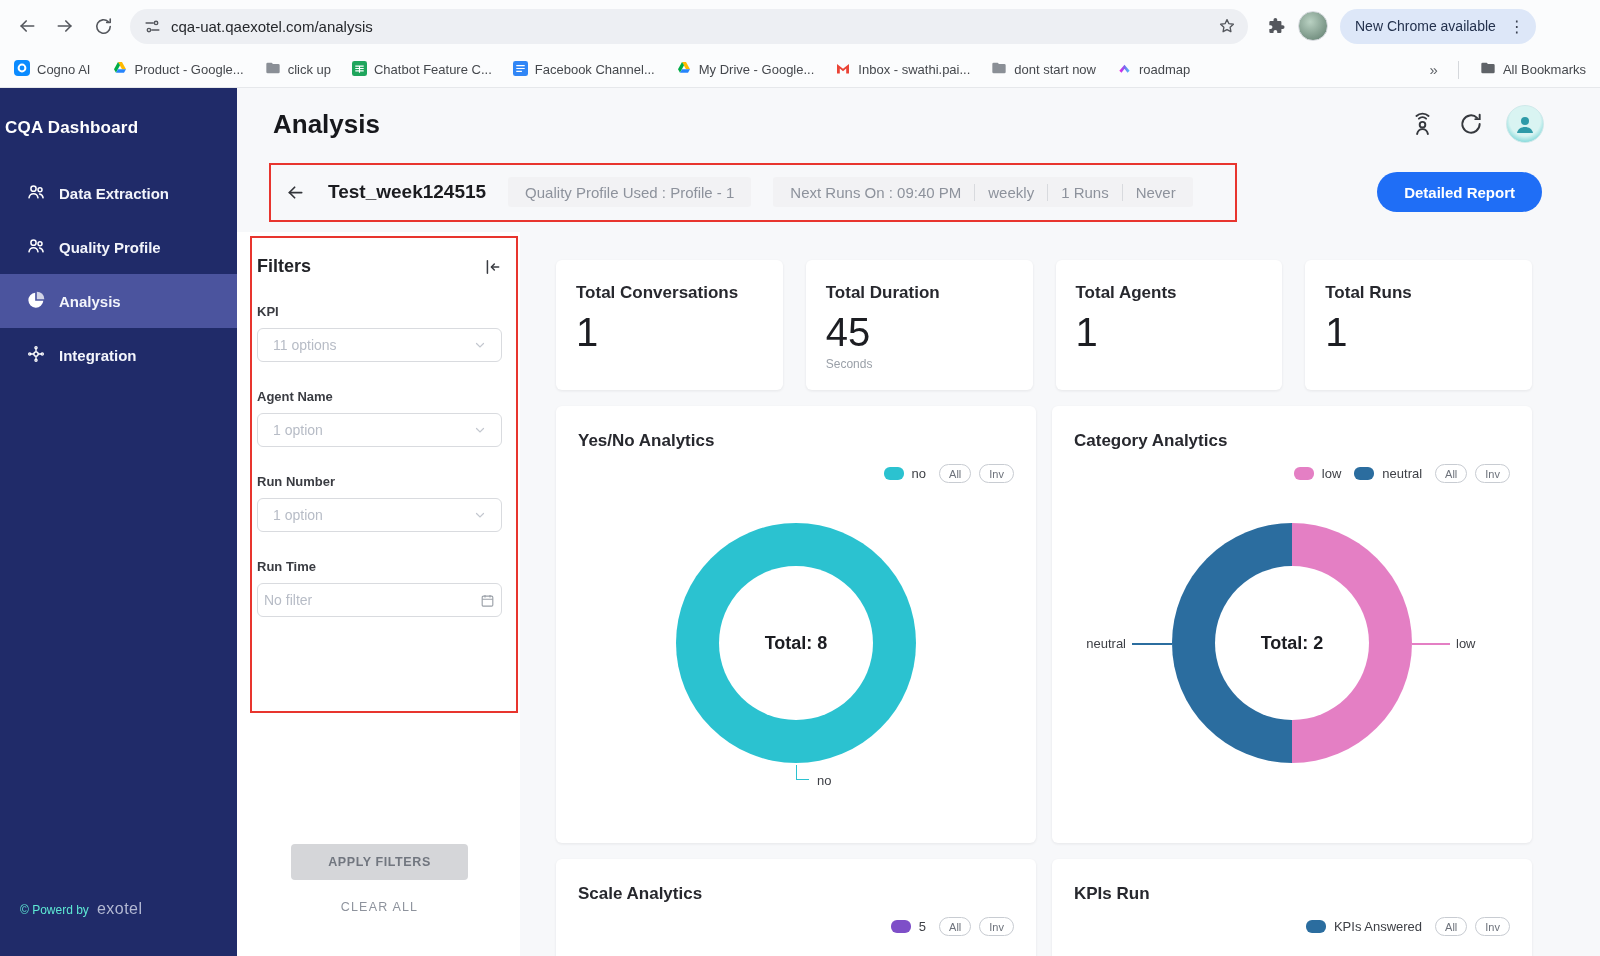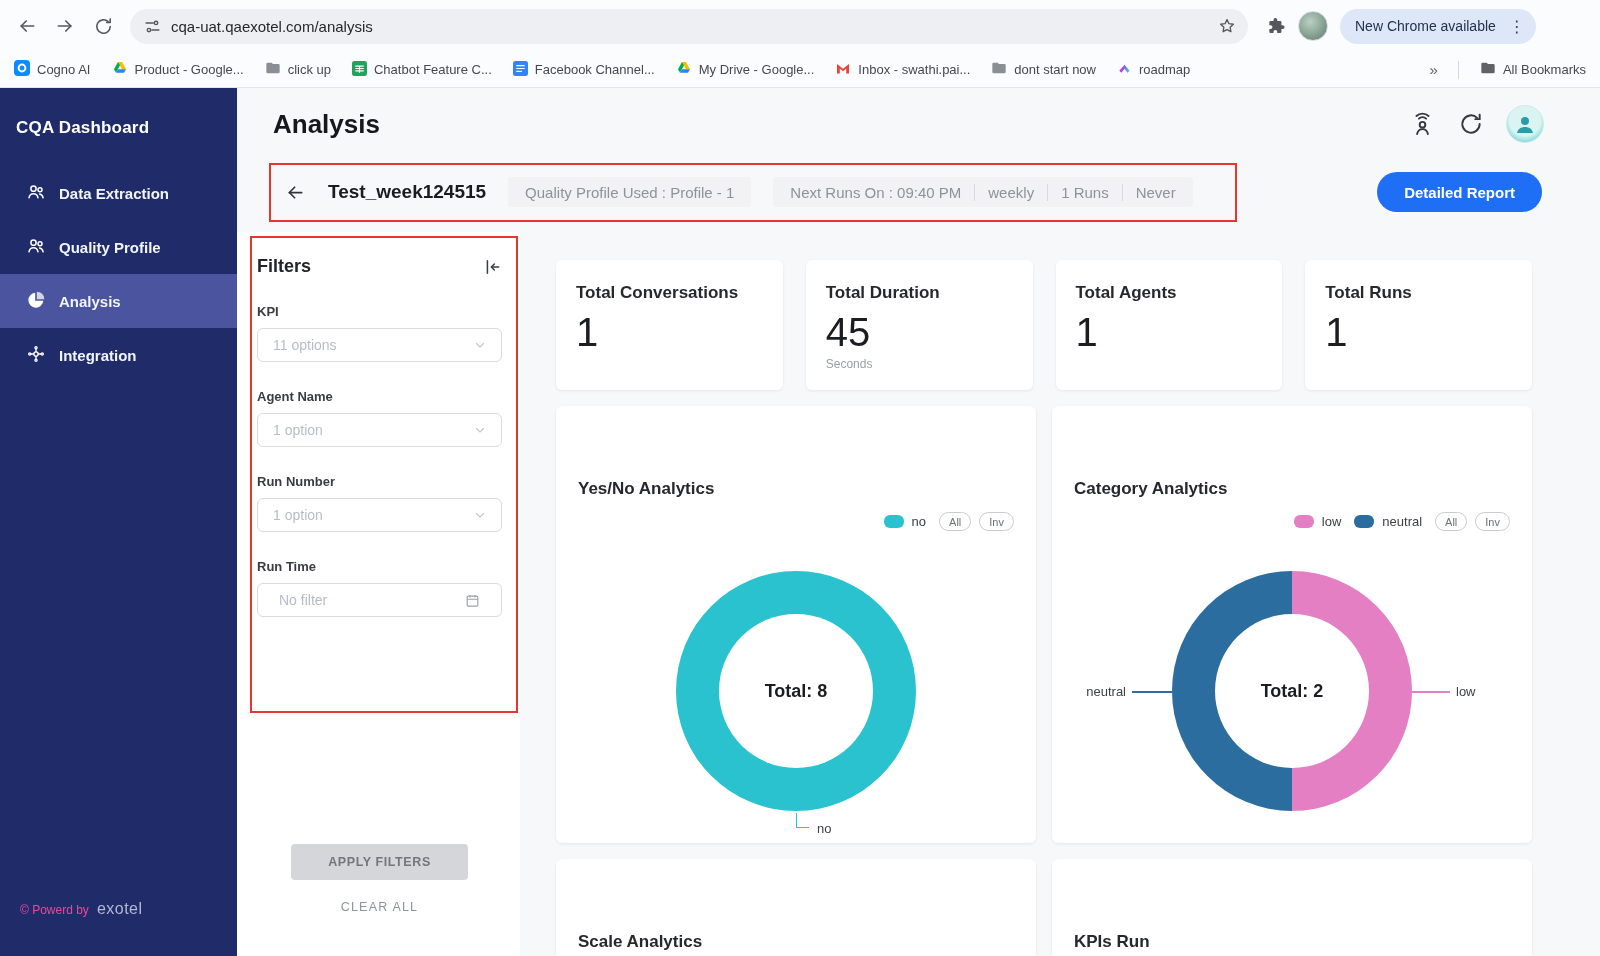--- a/index.html
+++ b/index.html
@@ -19,25 +19,25 @@
 
   .bookmarks { height:36px; background:#fbfcfd; border-bottom:1px solid #e6e8eb; display:flex; align-items:center; padding:0 14px; gap:21px; }
   .bm-item { display:flex; align-items:center; gap:7px; font-size:13px; color:#45484d; white-space:nowrap; cursor:pointer; }
   .bm-spacer { flex:1; }
   .bm-overflow { font-size:15px; color:#5f6368; cursor:pointer; letter-spacing:-1px; }
   .bm-sep { width:1px; height:18px; background:#d5d8dc; }
 
   
   .app { display:flex; height:868px; }
   .sidebar { width:237px; flex-shrink:0; background:#202b69; color:#fff; display:flex; flex-direction:column; }
-  .sb-title { font-size:17px; font-weight:700; padding:30px 16px 28px 16px; letter-spacing:.2px; }
+  .sb-title { font-size:17px; font-weight:700; padding:30px 16px 28px 5px; letter-spacing:.2px; }
   .sb-item { display:flex; align-items:center; gap:13px; height:54px; padding:0 14px 0 26px; font-size:15px; font-weight:600; color:#f2f4fb; cursor:pointer; }
   .sb-item.active { background:#4b549e; }
   .sb-footer { margin-top:auto; display:flex; align-items:baseline; gap:8px; padding:0 16px 38px 20px; }
-  .sb-copy { font-size:12px; color:#ec4899; }
+  .sb-copy { font-size:12px; color:#5eead4; }
   .sb-brand { font-size:16px; color:#b3b9d3; letter-spacing:.5px; }
 
   .main { flex:1; position:relative; display:flex; flex-direction:column; background:#f7f8fa; min-width:0; }
   .page-header { height:64px; display:flex; align-items:center; justify-content:space-between; padding:8px 56px 0 36px; }
   .page-title { font-size:26px; font-weight:700; color:#17181c; }
   .header-icons { display:flex; align-items:center; gap:22px; }
   .hicon { color:#35383d; display:flex; cursor:pointer; }
   .main-avatar { width:38px; height:38px; border-radius:50%; background:radial-gradient(circle at 50% 40%, #d9f4f2 55%, #35c1c5); border:1px solid #cfe9ea; display:flex; align-items:center; justify-content:center; cursor:pointer; overflow:hidden; }
 
   .run-row { height:80px; display:flex; align-items:center; justify-content:space-between; padding:0 58px 0 18px; }
@@ -50,41 +50,41 @@
   .report-btn { height:40px; border-radius:21px; background:#1f6ef6; color:#fff; font-size:15px; font-weight:600; padding:0 27px; border:none; cursor:pointer; }
 
   .content-row { flex:1; display:flex; min-height:0; }
   .filters { width:283px; flex-shrink:0; background:#fff; display:flex; flex-direction:column; padding:18px 18px 42px 20px; }
   .filters-head { display:flex; align-items:center; justify-content:space-between; padding-top:6px; }
   .filters-title { font-size:18px; font-weight:700; color:#232428; }
   .collapse-btn { display:flex; color:#3a3c42; cursor:pointer; }
   .f-label { font-size:13px; font-weight:700; color:#3a3c42; margin:27px 0 9px; }
   .select { height:34px; border:1px solid #d9dbdf; border-radius:6px; background:#fff; display:flex; align-items:center; justify-content:space-between; padding:0 15px; cursor:pointer; }
   .select-text { font-size:14px; color:#b7bcc6; }
-  .date-box { height:34px; border:1px solid #d9dbdf; border-radius:6px; background:#fff; display:flex; align-items:center; justify-content:space-between; padding:0 21px; }
+  .date-box { height:34px; border:1px solid #d9dbdf; border-radius:6px; background:#fff; display:flex; align-items:center; justify-content:space-between; padding:0 6px; }
   .date-box input { border:none; outline:none; font-size:14px; color:#4b4e55; width:170px; font-family:"Liberation Sans",sans-serif; }
   .date-box input::placeholder { color:#b7bcc6; }
   .f-actions { margin-top:auto; display:flex; flex-direction:column; align-items:center; gap:20px; }
   .apply-btn { background:#d5d6d9; color:#71767f; font-size:12.5px; font-weight:700; letter-spacing:.6px; border:none; border-radius:4px; padding:11px 37px; cursor:pointer; }
   .clear-btn { font-size:12.5px; font-weight:400; letter-spacing:1.2px; color:#8e939d; cursor:pointer; }
 
   .filters-highlight { position:absolute; left:13px; top:148px; width:268px; height:477px; border:2px solid #e8352e; pointer-events:none; z-index:4; }
 
   .content { flex:1; padding:28px 68px 0 36px; overflow:hidden; }
   .stats-row { display:flex; gap:23px; }
   .stat-card { width:232px; height:130px; background:#fff; border-radius:6px; box-shadow:0 1px 3px rgba(20,24,40,.08); padding:23px 20px; }
   .stat-title { font-size:17px; font-weight:600; color:#27282e; }
   .stat-value { font-size:40px; font-weight:500; color:#1c1d22; margin-top:9px; line-height:1; }
   .stat-unit { font-size:12px; color:#9aa0a8; margin-top:5px; }
 
   .charts-row { display:flex; gap:16px; margin-top:16px; }
   .chart-card { width:480px; background:#fff; border-radius:6px; box-shadow:0 1px 3px rgba(20,24,40,.08); padding:25px 22px; position:relative; }
   .chart-card.tall { height:437px; }
   .chart-card.cut { height:300px; }
-  .chart-title { font-size:17px; font-weight:600; color:#27282e;margin-top:48px; }
+  .chart-title { font-size:17px; font-weight:600; color:#27282e; }
   .legend-row { display:flex; justify-content:flex-end; align-items:center; gap:8px; margin-top:13px; }
   .swatch { width:20px; height:13px; border-radius:6px; flex-shrink:0; }
   .legend-label { font-size:13px; color:#3e4046; margin-right:5px; }
   .pill-btn { border:1px solid #c8ccd2; border-radius:999px; font-size:11px; color:#6d727b; padding:2.5px 9px; background:#fff; cursor:pointer; }
 
   .donut-wrap { width:240px; height:240px; margin:40px auto 0; position:relative; }
   .donut { width:100%; height:100%; border-radius:50%; cursor:pointer; }
   .hole { position:absolute; inset:43px; background:#fff; border-radius:50%; display:flex; align-items:center; justify-content:center; }
   .total { font-size:18px; font-weight:700; color:#1c1d22; }
   .co-bottom-line { position:absolute; left:50%; top:calc(100% + 2px); width:13px; height:15px; border-left:1.5px solid; border-bottom:1.5px solid; }

